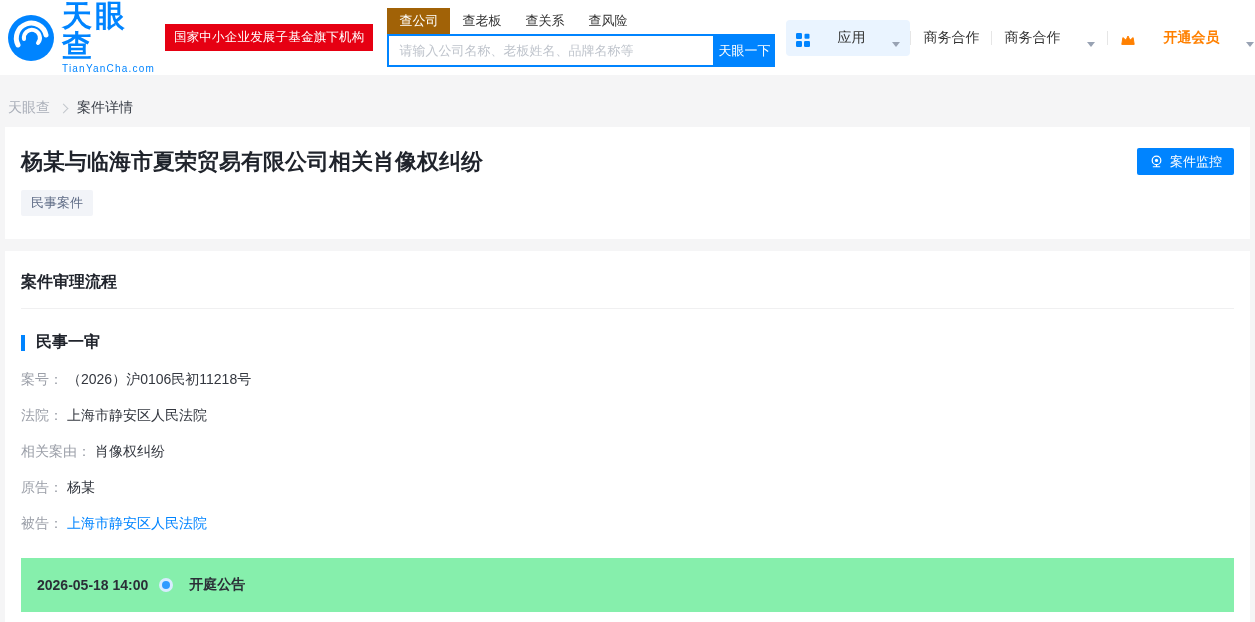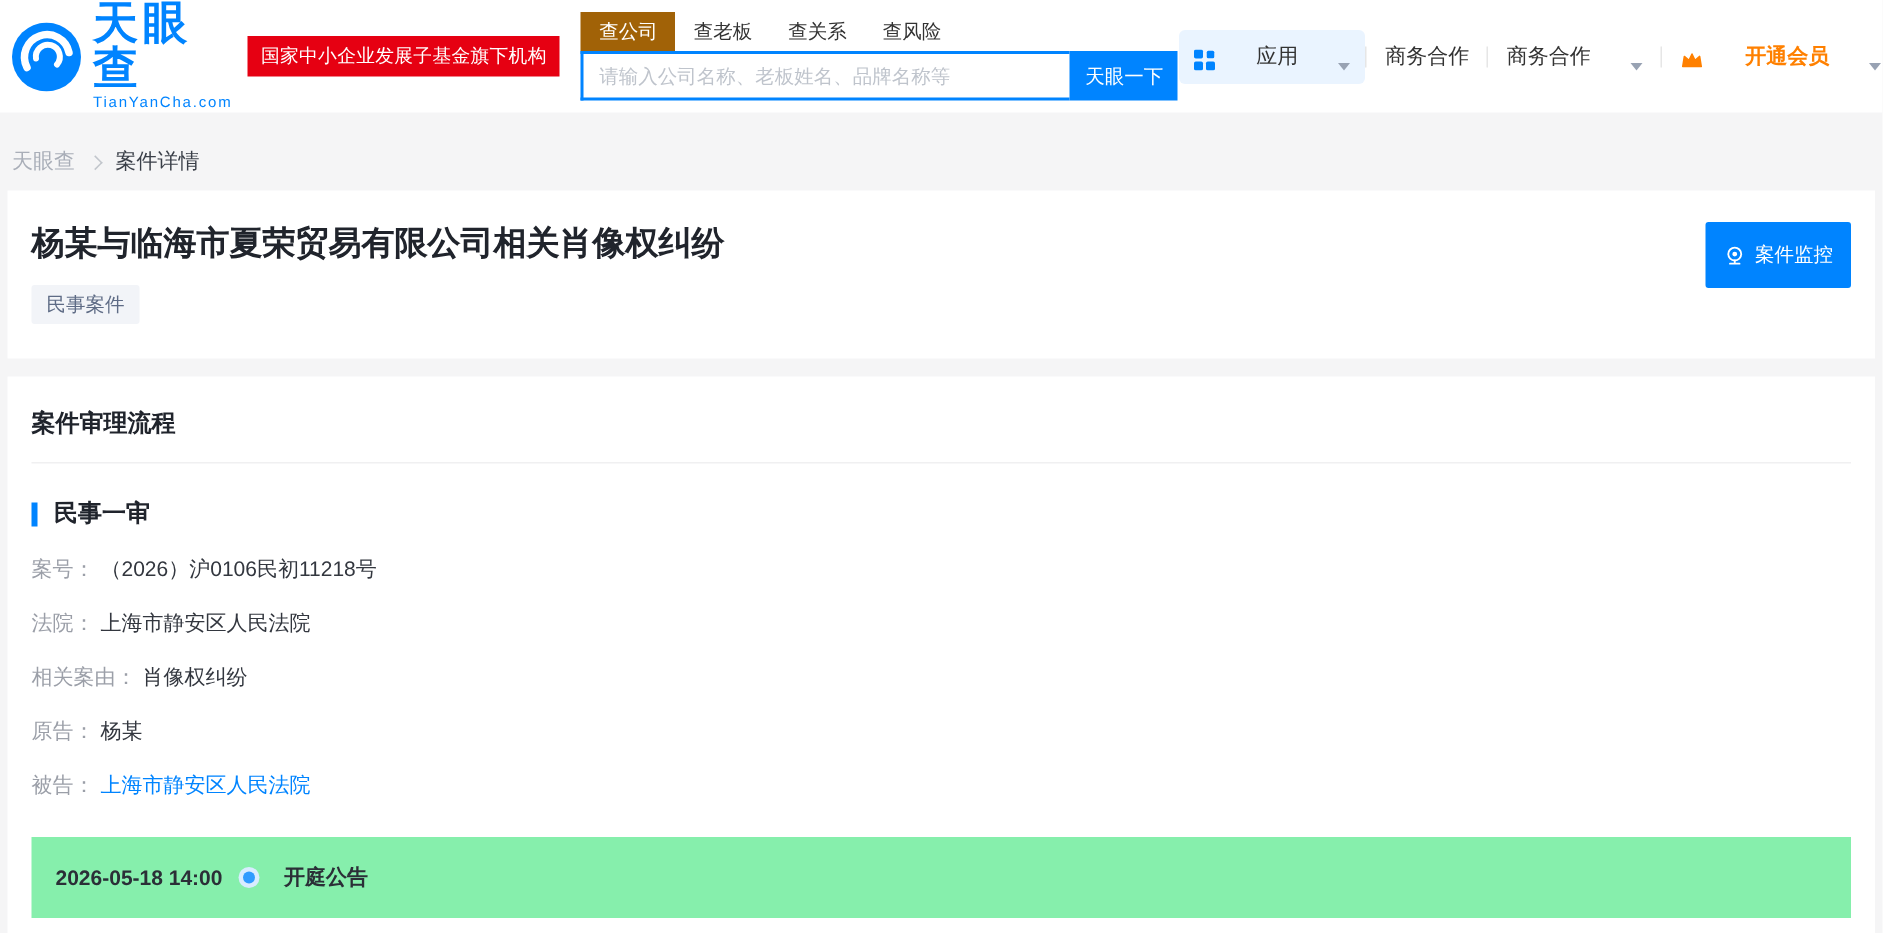--- a/index.html
+++ b/index.html
@@ -18,41 +18,41 @@
   .banner { background:#e60012; color:#fff; margin-left:10px; padding:5px 9px; line-height:17px; flex:none; }
   .banner .l1 { font-size:12.5px; letter-spacing:4.2px; }
   .banner .l2 { font-size:12.5px; letter-spacing:0.2px; }
   .search { margin-left:14px; width:399px; flex:none; }
   .stabs { display:flex; font-size:13px; }
   .stab { padding:4px 12px; cursor:pointer; color:#333; }
   .stab.active { background:#a16207; color:#fff; }
   .srow { display:flex; }
   .srow input { width:326px; height:33px; border:2px solid #0084ff; border-right:none; padding:0 10px; font-size:13px; outline:none; color:#333; font-family:inherit; }
   .srow input::placeholder { color:#bfc4cc; }
-  .srow button { width:72px; height:33px; background:#0084ff; color:#fff; border:none; font-size:13px; cursor:pointer; font-family:inherit; }
+  .srow button { width:62px; height:33px; background:#0084ff; color:#fff; border:none; font-size:13px; cursor:pointer; font-family:inherit; }
   .hnav { margin-left:auto; display:flex; align-items:center; font-size:14px; color:#333; }
   .hitem { display:flex; align-items:flex-end; padding:0 12px; cursor:pointer; white-space:nowrap;gap:21px; }
   .apps { background:#eaf4ff; border-radius:4px; padding:9px 10px; }
   .caret { width:0; height:0; border-left:4px solid transparent; border-right:4px solid transparent; border-top:5px solid #98a2b3; margin-left:6px; }
   .divider { width:1px; height:14px; background:#e6e6e6; }
   .vip { color:#ff8000; font-weight:600; }
   .bell-wrap { position:relative; padding:0 10px; cursor:pointer; }
   .bell-dot { position:absolute; top:-4px; right:4px; width:7px; height:7px; border-radius:50%; background:#ff4d4f; }
   .icon-gap { margin-right:6px; display:inline-flex; }
   
   .breadcrumb { padding:24px 8px 10px; font-size:14px; display:flex; align-items:center; }
   .bc-home { color:#a9aeb8; cursor:pointer; }
   .bc-chevron { width:7px; height:7px; border-top:1px solid #c2c6cc; border-right:1px solid #c2c6cc; transform:rotate(45deg); margin:0 10px; }
   .bc-current { color:#3a3f48; }
   
   .card { background:#fff; margin:0 5px; }
   .title-card { position:relative; padding:21px 16px 23px; }
   .case-title { font-size:22px; font-weight:700; color:#20242c; line-height:28px; }
   .case-tag { display:inline-block; margin-top:14px; font-size:13px; color:#5e6b85; background:#f2f4f8; padding:4px 10px; border-radius:2px; }
-  .monitor-btn { position:absolute; right:16px; top:21px; display:flex; align-items:center; gap:6px; background:#0084ff; color:#fff; border:none; height:44px; padding:0 12px; font-size:13px; border-radius:2px; cursor:pointer; font-family:inherit; }
+  .monitor-btn { position:absolute; right:16px; top:21px; display:flex; align-items:center; gap:6px; background:#0084ff; color:#fff; border:none; height:27px; padding:0 12px; font-size:13px; border-radius:2px; cursor:pointer; font-family:inherit; }
   .main-card { margin-top:12px; padding:0 16px 26px; }
   .section-title { font-size:16px; font-weight:700; color:#20242c; padding:21px 0 15px; border-bottom:1px solid #f0f0f1; }
   .stage { display:flex; align-items:center; margin-top:23px; }
   .stage-bar { width:4px; height:16px; background:#0084ff; margin-right:11px; }
   .stage-title { font-size:16px; font-weight:700; color:#20242c; }
   .fields { margin-top:4px; }
   .field-row { margin-top:16px; font-size:14px; line-height:20px; }
   .flabel { color:#9b9fa8; }
   .fvalue { color:#33373f; margin-left:4px; }
   .fvalue.link { color:#0084ff; cursor:pointer; }

